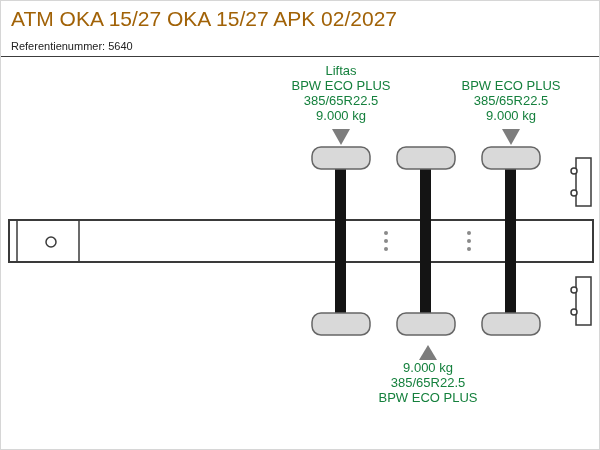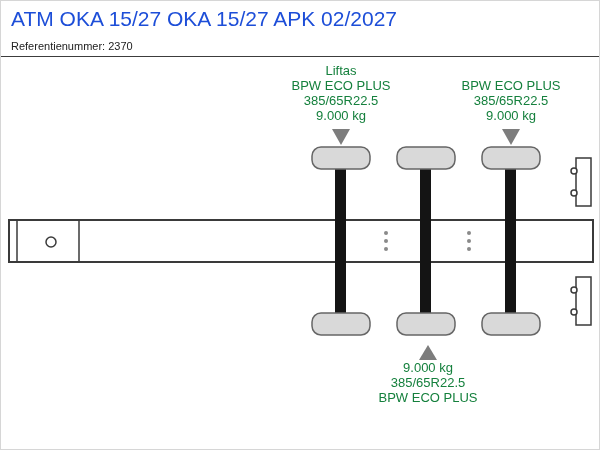--- a/index.html
+++ b/index.html
@@ -1,19 +1,19 @@
 <!DOCTYPE html>
 <html><head>
 <meta charset="utf-8">
 <style>
   * { margin:0; padding:0; box-sizing:border-box; }
   html,body { width:600px; height:450px; background:#fff; font-family:"Liberation Sans", sans-serif; }
   .page { position:relative; width:600px; height:450px; background:#ffffff; border:1px solid #d6d6d6; overflow:hidden; }
 
-  .title { position:absolute; left:10px; top:5px; font-size:21px; line-height:26px; color:#1d4ed8; white-space:nowrap; }
+  .title { position:absolute; left:10px; top:5px; font-size:21px; line-height:26px; color:#a16207; white-space:nowrap; }
   .ref   { position:absolute; left:10px; top:39px; font-size:11px; color:#222; }
   .divider { position:absolute; left:0; top:55px; width:600px; height:1px; background:#3c3c3c; }
 
   .diagram { position:absolute; left:0; top:0; width:600px; height:450px; }
 
   .label { position:absolute; width:160px; text-align:center; font-size:13px; line-height:15px; color:#15803d; }
   .label-front  { left:260px; top:62px; }
   .label-rear   { left:430px; top:77px; }
   .label-bottom { left:347px; top:359px; }
 
@@ -28,21 +28,21 @@
 </style>
 </head>
 <body>
 
 <div class="page">
 
   <div class="title">ATM OKA 15/27 OKA 15/27 APK 02/2027</div>
 
   <div class="ref">
     <span>Referentienummer:</span>
-    <span>2370</span>
+    <span>5640</span>
   </div>
 
   <div class="divider"></div>
 
   <svg class="diagram" viewBox="0 0 600 450" aria-hidden="true">
 
     <g>
       <rect class="frame" x="8" y="219" width="584" height="42"></rect>
       <line class="thin" x1="16" y1="219" x2="16" y2="261"></line>
       <line class="thin" x1="78" y1="219" x2="78" y2="261"></line>

